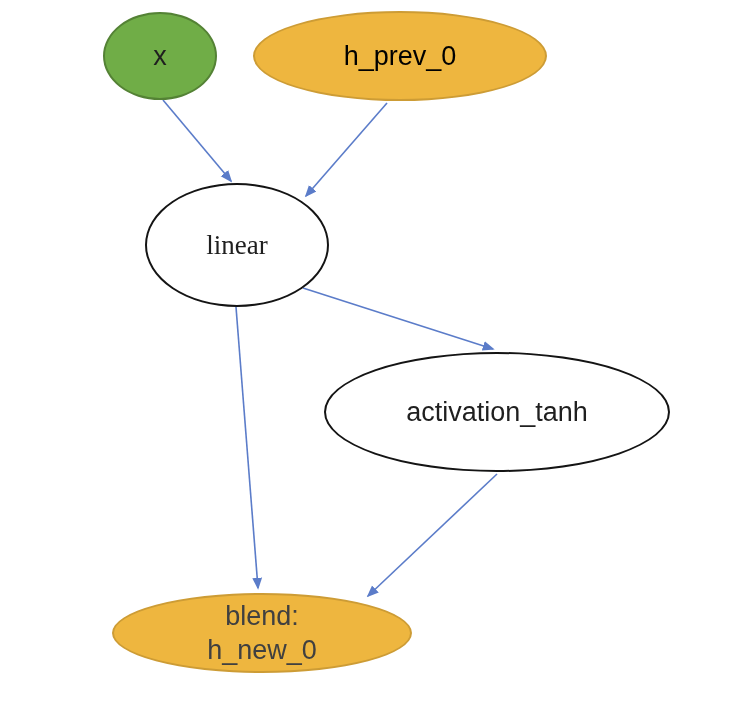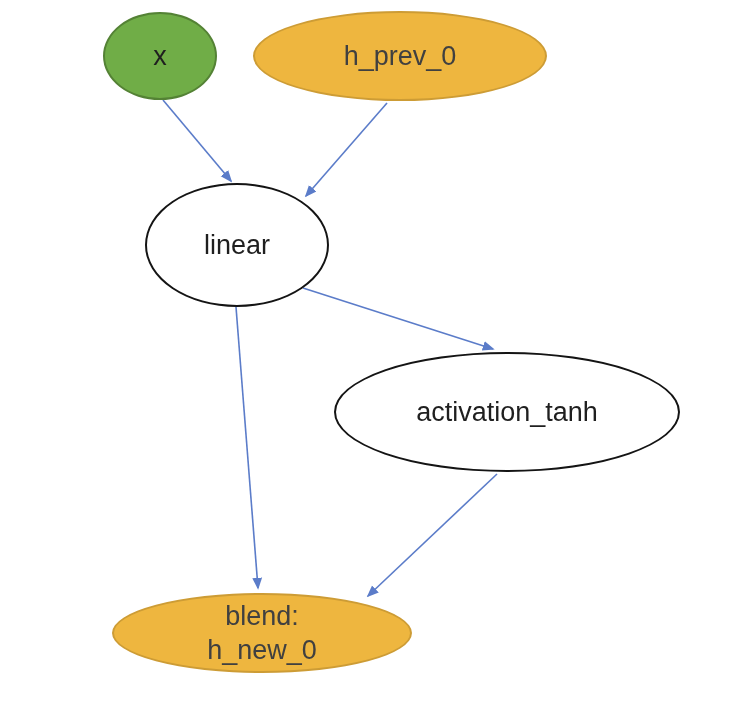--- a/index.html
+++ b/index.html
@@ -59,28 +59,28 @@
         <line x1="236" y1="307" x2="258" y2="588" stroke="#5b7cc9" stroke-width="1.6" marker-end="url(#arrowhead)"></line>
         <line x1="497" y1="474" x2="368" y2="596" stroke="#5b7cc9" stroke-width="1.6" marker-end="url(#arrowhead)"></line>
       </g>
   </svg>
 
   <div class="node" style="left: 103px; top: 12px; width: 114px; height: 88px; background: rgb(112, 173, 71); border-color: rgb(84, 130, 53);">
     <span class="node-label" style="color: rgb(31, 31, 31);">x</span>
   </div>
 
   <div class="node" style="left: 253px; top: 11px; width: 294px; height: 90px; background: rgb(238, 182, 63); border-color: rgb(205, 156, 53);">
-    <span class="node-label" style="color: #404040;">h_prev_0</span>
+    <span class="node-label" style="color: #000000;">h_prev_0</span>
   </div>
 
   <div class="node" style="left: 145px; top: 183px; width: 184px; height: 124px; background: rgb(255, 255, 255); border-color: rgb(20, 20, 20);">
-    <span class="node-label" style="color: rgb(31, 31, 31);">linear</span>
+    <span class="node-label" style="color: rgb(31, 31, 31); font-family: Liberation Serif, serif;">linear</span>
   </div>
 
-  <div class="node" style="left: 334px; top: 352px; width: 346px; height: 120px; background: rgb(255, 255, 255); border-color: rgb(20, 20, 20);">
+  <div class="node" style="left: 324px; top: 352px; width: 346px; height: 120px; background: rgb(255, 255, 255); border-color: rgb(20, 20, 20);">
     <span class="node-label" style="color: rgb(31, 31, 31);">activation_tanh</span>
   </div>
 
   <div class="node" style="left: 112px; top: 593px; width: 300px; height: 80px; background: rgb(238, 182, 63); border-color: rgb(205, 156, 53);">
     <span class="node-label" style="color: #404040;">blend:
 h_new_0</span>
   </div>
 
 </div>
 

